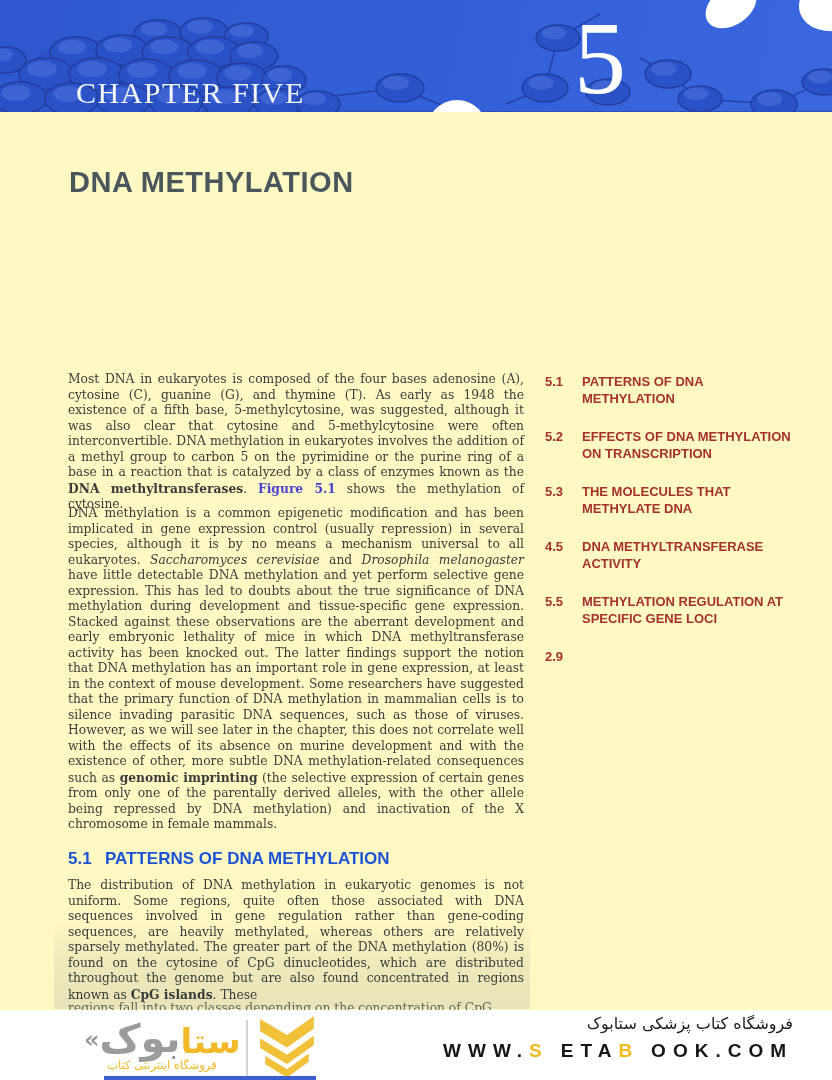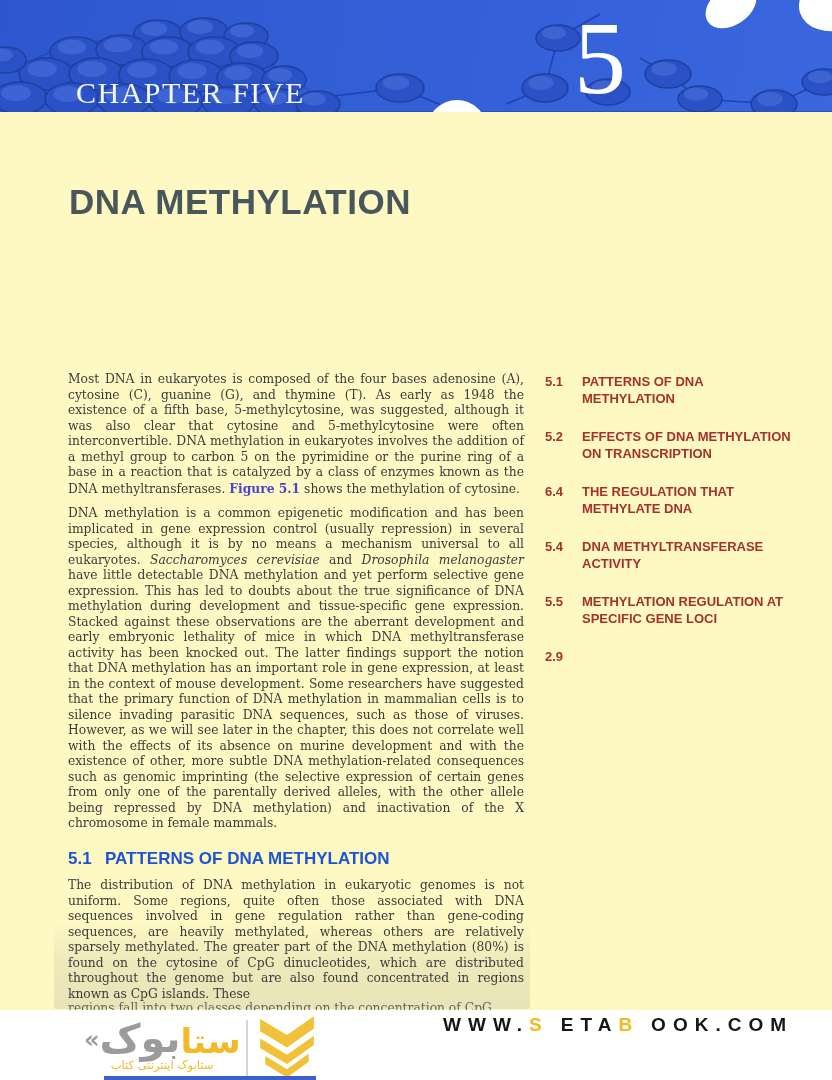--- a/index.html
+++ b/index.html
@@ -14,42 +14,42 @@
   .band svg { position:absolute; top:0; left:0; }
   .chapter-label { position:absolute; left:76px; top:76px; z-index:3;
           font-family:"Liberation Serif", serif; font-size:30px; font-weight:400;
           color:#f5f7ff; letter-spacing:1.5px; }
   .chapter-number { position:absolute; left:574px; top:6px; z-index:3;
           font-family:"Liberation Serif", serif; font-size:104px; line-height:1;
           color:#ffffff; }
 
   
   .doc-title { position:absolute; left:69px; top:166px;
-          font-size:35px; font-weight:700; color:#49575d; letter-spacing:0.5px;margin-top:16px; }
+          font-size:29px; font-weight:700; color:#49575d; letter-spacing:0.5px; }
 
   
   .para { position:absolute; left:68px; width:456px; z-index:2;
           font-family:"DejaVu Serif", serif; font-size:12.3px; line-height:15.5px;
           color:#3b3b3d; text-align:justify; }
   .para-1 { top:372px; }
   .para-2 { top:506px; }
   .section-heading { position:absolute; left:68px; top:849px; z-index:2;
           display:flex; font-size:17px; font-weight:700; color:#1d54d6; }
   .section-heading .num { width:37px; }
   .para-3 { top:878px; }
   .clipped-line { position:absolute; left:68px; top:1001px; width:456px; height:9px;
           overflow:hidden; z-index:2; opacity:0.75;
           font-family:"DejaVu Serif", serif; font-size:12.3px; line-height:15.5px;
           color:#3b3b3d; }
   .scan-shadow { position:absolute; left:54px; top:922px; width:476px; height:87px; z-index:1;
           background:linear-gradient(180deg, rgba(130,130,130,0) 0%,
                      rgba(130,130,130,0.13) 45%, rgba(130,130,130,0.18) 100%);
           border-radius:2px; }
 
-  .seg-bold { font-weight:400; }
+  .seg-bold { font-weight:700; }
   .seg-italic { font-style:italic; }
   .seg-figref { color:#4b43d0; font-weight:700; }
   .seg-dark { color:#161616;margin-left:12px; }
   .seg-accent { color:#f2ba1c; }
 
   
   .toc { position:absolute; left:545px; top:373px; width:252px; }
   .toc-item { display:flex; margin-bottom:21px;
           font-size:13px; font-weight:700; color:#a5312b; line-height:17px; }
   .toc-num { width:37px; flex:0 0 37px; }
@@ -170,50 +170,51 @@
   <div class="toc">
     <div class="toc-item">
       <span class="toc-num">5.1</span>
       <span class="toc-label">PATTERNS OF DNA METHYLATION</span>
     </div>
     <div class="toc-item">
       <span class="toc-num">5.2</span>
       <span class="toc-label">EFFECTS OF DNA METHYLATION ON TRANSCRIPTION</span>
     </div>
     <div class="toc-item">
-      <span class="toc-num">6.4</span>
-      <span class="toc-label">THE REGULATION THAT METHYLATE DNA</span>
-    </div>
-    <div class="toc-item">
-      <span class="toc-num">5.4</span>
+      <span class="toc-num">5.3</span>
+      <span class="toc-label">THE MOLECULES THAT METHYLATE DNA</span>
+    </div>
+    <div class="toc-item">
+      <span class="toc-num">4.5</span>
       <span class="toc-label">DNA METHYLTRANSFERASE ACTIVITY</span>
     </div>
     <div class="toc-item">
       <span class="toc-num">5.5</span>
       <span class="toc-label">METHYLATION REGULATION AT SPECIFIC GENE LOCI</span>
     </div>
     <div class="toc-item">
       <span class="toc-num">2.9</span>
     </div>
   </div>
 
   <div class="footer">
     <div class="logo-wordmark">
       <span class="logo-chevron">«</span>
       <span class="logo-left">بوک</span>
       <span class="logo-right">ستا</span>
     </div>
-    <div class="logo-subtitle">ستابوک اینترنتی کتاب</div>
+    <div class="logo-subtitle">فروشگاه اینترنتی کتاب</div>
     <div class="logo-divider"></div>
     <svg class="chevron-logo" width="62" height="62" viewBox="0 0 60 60">
       <g fill="#f1c13a" transform="skewY(-3) translate(0,3)">
         <path d="M4,2 L30,19 L56,2 L56,14 L30,31 L4,14 Z"></path>
         <path d="M4,21 L30,38 L56,21 L56,30 L30,47 L4,30 Z"></path>
         <path d="M9,38 L30,52 L51,38 L51,46 L30,60 L9,46 Z"></path>
       </g>
     </svg>
     <div class="footer-right">
+      <div class="store-title">فروشگاه کتاب پزشکی ستابوک</div>
       <div class="website"><span class="seg-dark">WWW.</span><span class="seg-accent">S</span><span class="seg-dark">ETA</span><span class="seg-accent">B</span><span class="seg-dark">OOK.COM</span></div>
     </div>
     <div class="footer-strip"></div>
   </div>
 
 </div>
 
 </body></html>

